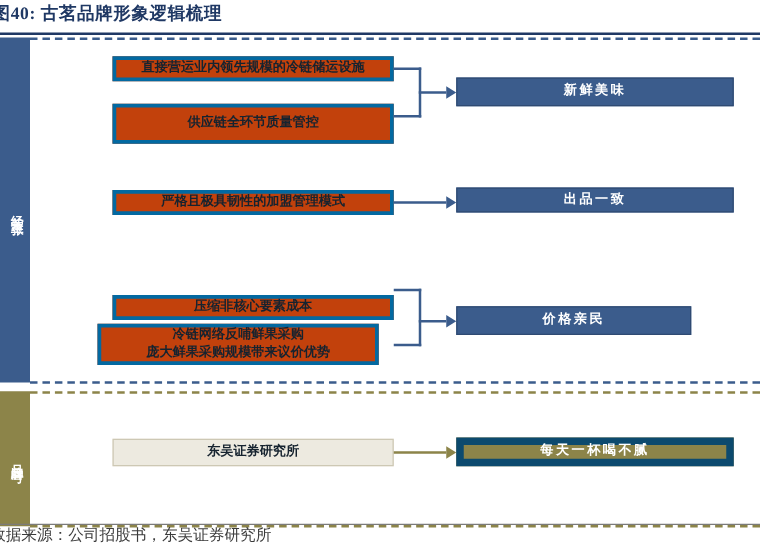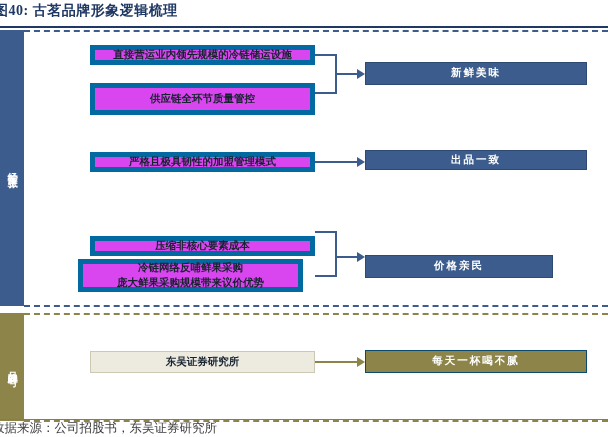--- a/index.html
+++ b/index.html
@@ -36,24 +36,24 @@
   .dash-blue-bot{top:305px;border-top:2px dashed #3b5c8c;}
   .dash-olive-top{top:313px;border-top:2px dashed #8c8449;}
   .dash-olive-bot{top:420px;border-top:2px dashed #8c8449;}
 
   
   .box{
     position:absolute;box-sizing:border-box;
     display:flex;align-items:center;justify-content:center;
     text-align:center;font-size:10.5px;font-weight:bold;line-height:1.35;
   }
-  .src-blue{background:#d946ef;border:5px solid #0369a1;color:#16232f;}
+  .src-blue{background:#c2410c;border:3px solid #0369a1;color:#16232f;}
   .src-olive{background:#edeae0;border:1px solid #cdc8b4;color:#16232f;}
   .res-blue{background:#3b5c8c;border:1px solid #2f4a72;color:#ffffff;letter-spacing:2px;}
-  .res-olive{background:#8c8449;border:1px solid #0c4a6e;color:#ffffff;letter-spacing:2px;text-align:right;}
+  .res-olive{background:#8c8449;border:6px solid #0c4a6e;color:#ffffff;letter-spacing:2px;text-align:right;}
 
   
   .ln{position:absolute;background:#3b5c8c;}
   .ln-olive{position:absolute;background:#8c8449;}
   .h{height:2px;}
   .v{width:2px;}
   .arrow{
     position:absolute;width:0;height:0;
     border-top:5px solid transparent;border-bottom:5px solid transparent;
     border-left:8px solid #3b5c8c;
@@ -107,21 +107,21 @@
 <div class="box src-blue" style="left:90px;top:236px;width:225px;height:20px;">压缩非核心要素成本</div>
 <div class="box src-blue" style="left:78px;top:259px;width:225px;height:33px;white-space:pre-line;">冷链网络反哺鲜果采购
 庞大鲜果采购规模带来议价优势</div>
 
 <div class="ln h" style="left:315px;top:231px;width:22px;"></div>
 <div class="ln h" style="left:315px;top:275px;width:22px;"></div>
 <div class="ln v" style="left:335px;top:231px;height:46px;"></div>
 <div class="ln h" style="left:335px;top:256px;width:22px;"></div>
 <div class="arrow" style="left:357px;top:252px;"></div>
 
-<div class="box res-blue" style="left:365px;top:255px;width:188px;height:23px;">价格亲民</div>
+<div class="box res-blue" style="left:365px;top:245px;width:188px;height:23px;">价格亲民</div>
 
 <div class="box src-olive" style="left:90px;top:351px;width:225px;height:22px;">东吴证券研究所</div>
 <div class="ln-olive h" style="left:315px;top:361px;width:42px;"></div>
 <div class="arrow-olive" style="left:357px;top:357px;"></div>
 <div class="box res-olive" style="left:365px;top:350px;width:222px;height:23px;">每天一杯喝不腻</div>
 
 <div class="footer-rule"></div>
 <div class="footer">数据来源：公司招股书，东吴证券研究所</div>
 
 </body></html>

